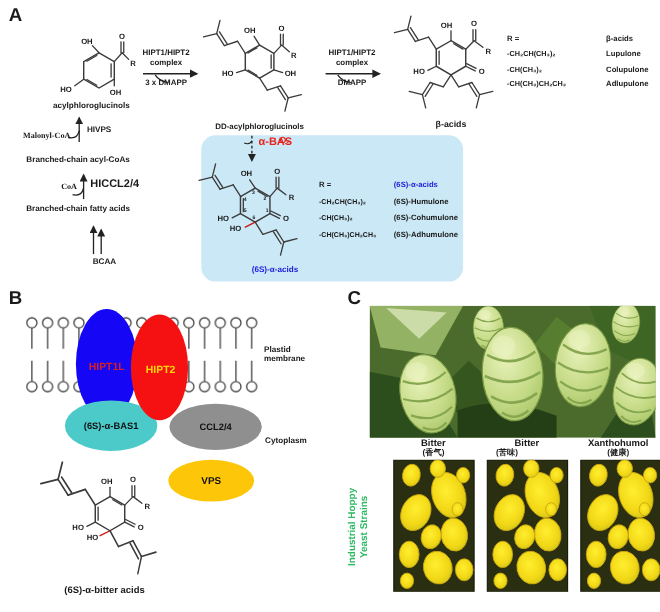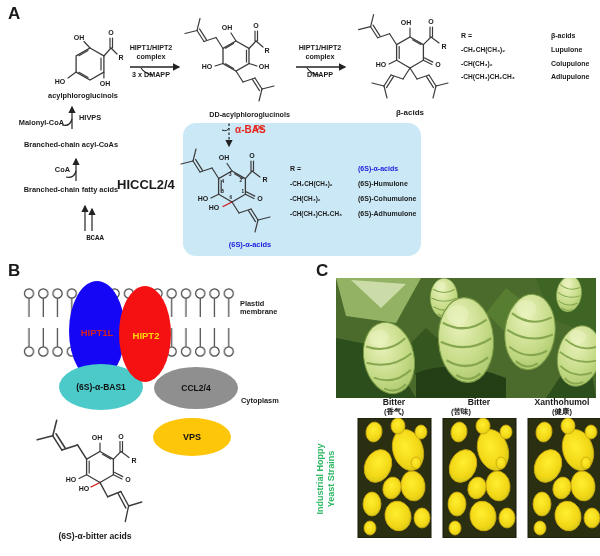--- a/index.html
+++ b/index.html
@@ -1,20 +1,20 @@
 <!DOCTYPE html>
 <html><head>
 <meta charset="utf-8">
 <style>
   html,body{margin:0;padding:0;background:#fff;}
   #canvas{position:relative;width:600px;height:556px;background:#fff;overflow:hidden;
           font-family:"Liberation Sans","DejaVu Sans",sans-serif;color:#1a1a1a;}
   .t{position:absolute;font-weight:bold;white-space:nowrap;color:#1a1a1a;line-height:1.1;}
   .c{text-align:center;}
-  .r{text-align:right;}
+  .r{text-align:right;font-family:Liberation Serif, serif;}
   .red{color:#e8231c;}
   .blue{color:#2020dd;}
   .green{color:#2db863;}
   svg{position:absolute;overflow:visible;}
   svg.fixed{overflow:hidden;}
   .bond{stroke:#3b3b3b;stroke-width:1.2;stroke-linecap:round;fill:none;}
   .ring{stroke:#3b3b3b;stroke-width:1.3;fill:none;}
   .atom{font-family:"Liberation Sans","DejaVu Sans",sans-serif;font-weight:bold;font-size:7px;fill:#1a1a1a;}
   .num{font-family:"Liberation Sans","DejaVu Sans",sans-serif;font-weight:bold;font-size:4.6px;fill:#1a1a1a;}
   .etext{font-family:"Liberation Sans","DejaVu Sans",sans-serif;font-weight:bold;}
@@ -158,29 +158,29 @@
       <text class="num" x="221.5" y="183">4</text>
     </g>
   </svg>
 
   <div class="t" style="left:8px;top:5px;font-size:17px;">A</div>
   <div class="t c" style="left:31px;top:92px;width:104px;font-size:7.4px;">acylphloroglucinols</div>
   <div class="t r" style="left:12px;top:119px;width:52px;font-size:7.4px;">Malonyl-CoA</div>
   <div class="t" style="left:79px;top:114px;font-size:7.4px;">HIVPS</div>
   <div class="t c" style="left:21px;top:141px;width:100px;font-size:7.4px;">Branched-chain acyl-CoAs</div>
   <div class="t r" style="left:42px;top:166px;width:28px;font-size:7.4px;">CoA</div>
-  <div class="t" style="left:82px;top:178px;font-size:13px;margin-left:35px;">HICCL2/4</div>
+  <div class="t" style="left:82px;top:162px;font-size:10px;">HICCL2/4</div>
   <div class="t c" style="left:21px;top:186px;width:100px;font-size:7.4px;">Branched-chain fatty acids</div>
-  <div class="t c" style="left:70px;top:234px;width:50px;font-size:7.4px;font-family:Liberation Mono, monospace;">BCAA</div>
+  <div class="t c" style="left:70px;top:234px;width:50px;font-size:7.4px;">BCAA</div>
 
   <div class="t c" style="left:118px;top:44px;width:66px;font-size:7.2px;">HIPT1/HIPT2</div>
   <div class="t c" style="left:118px;top:53px;width:66px;font-size:7.2px;">complex</div>
   <div class="t c" style="left:118px;top:71px;width:66px;font-size:7.2px;">3 x DMAPP</div>
 
-  <div class="t c" style="left:182px;top:111px;width:108px;font-size:7.2px;text-align:right;">DD-acylphloroglucinols</div>
+  <div class="t c" style="left:182px;top:111px;width:108px;font-size:7.2px;">DD-acylphloroglucinols</div>
 
   <div class="t c" style="left:288px;top:44px;width:64px;font-size:7.2px;">HIPT1/HIPT2</div>
   <div class="t c" style="left:288px;top:53px;width:64px;font-size:7.2px;">complex</div>
   <div class="t c" style="left:288px;top:71px;width:64px;font-size:7.2px;">DMAPP</div>
 
   <div class="t c" style="left:382px;top:109px;width:56px;font-size:8px;">β-acids</div>
 
   <div class="t" style="left:461px;top:32px;font-size:7px;">R =</div>
   <div class="t" style="left:551px;top:32px;font-size:7px;">β-acids</div>
   <div class="t" style="left:461px;top:46px;font-size:6.6px;">-CH₂CH(CH₃)₂</div>
@@ -243,21 +243,21 @@
       <line class="bond" x1="86.6" y1="214.7" x2="79" y2="218.5"></line>
       <text class="atom" x="71" y="222" text-anchor="middle">HO</text>
       <line x1="100" y1="222.5" x2="91" y2="227" stroke="#cc1111" stroke-width="1.2" stroke-linecap="round"></line>
       <text class="atom" x="84" y="231" text-anchor="middle" fill="#e8231c">HO</text>
       <use href="#prenyl" transform="translate(86.6,199.2) scale(1.3)"></use>
       <use href="#prenyl" transform="translate(100,222.5) scale(-1.1,-1.3)"></use>
     </g>
   </svg>
 
   <div class="t" style="left:8px;top:262px;font-size:17px;">B</div>
-  <div class="t" style="left:240px;top:300px;font-size:7.4px;">
+  <div class="t" style="left:240px;top:314px;font-size:7.4px;">
     <div>Plastid</div>
     <div>membrane</div>
   </div>
   <div class="t" style="left:241px;top:397px;font-size:7.4px;">Cytoplasm</div>
   <div class="t c" style="left:43px;top:532px;width:104px;font-size:8.6px;">(6S)-α-bitter acids</div>
 
   <div class="t" style="left:316px;top:262px;font-size:17px;">C</div>
 
   <svg class="fixed" width="260" height="120" viewBox="0 0 260 120" style="left:336px;top:278px;">
     <defs>

